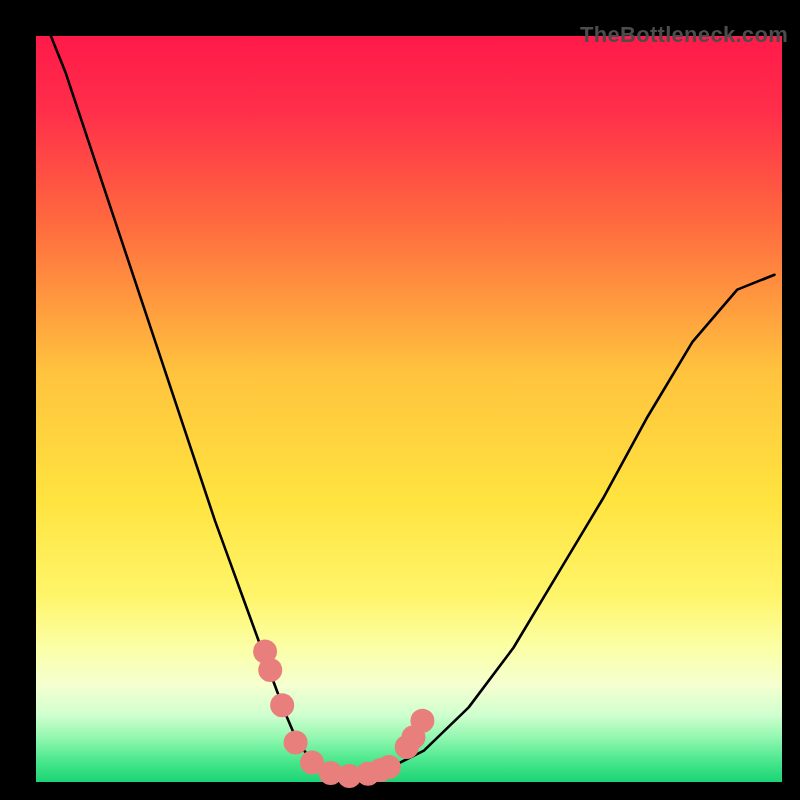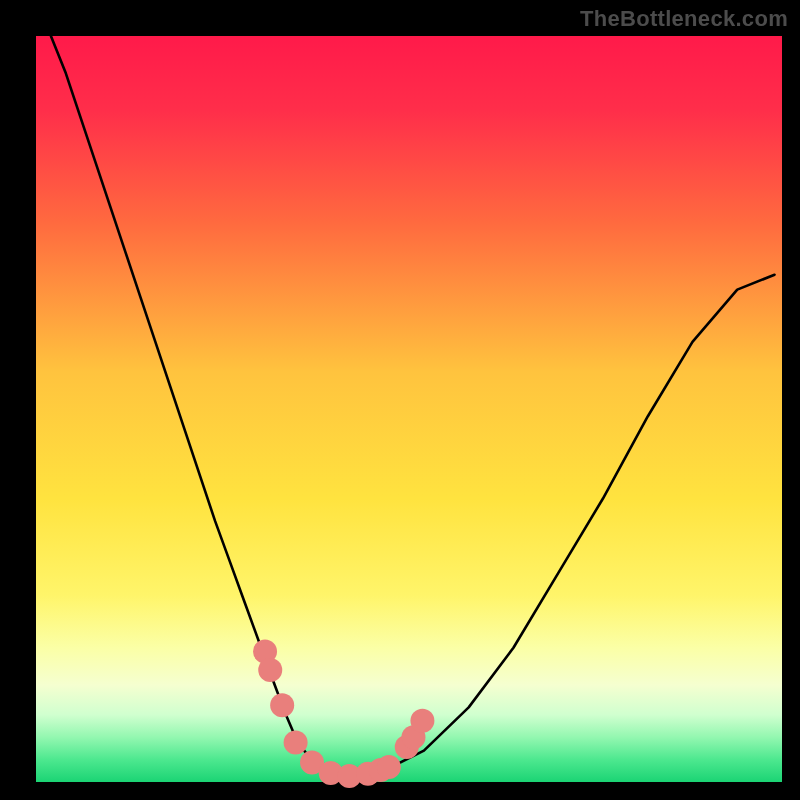--- a/index.html
+++ b/index.html
@@ -11,21 +11,21 @@
     font-family: Arial, Helvetica, sans-serif;
   }
   .frame {
     position: relative;
     width: 800px;
     height: 800px;
     background: #000;
   }
   .watermark {
     position: absolute;
-    top: 6px;
+    top: 22px;
     right: 12px;
     color: #4c4c4c;
     font-size: 22px;
     font-weight: 600;
     letter-spacing: 0.3px;
     z-index: 10;
   }
   svg {
     display: block;
     position: absolute;

